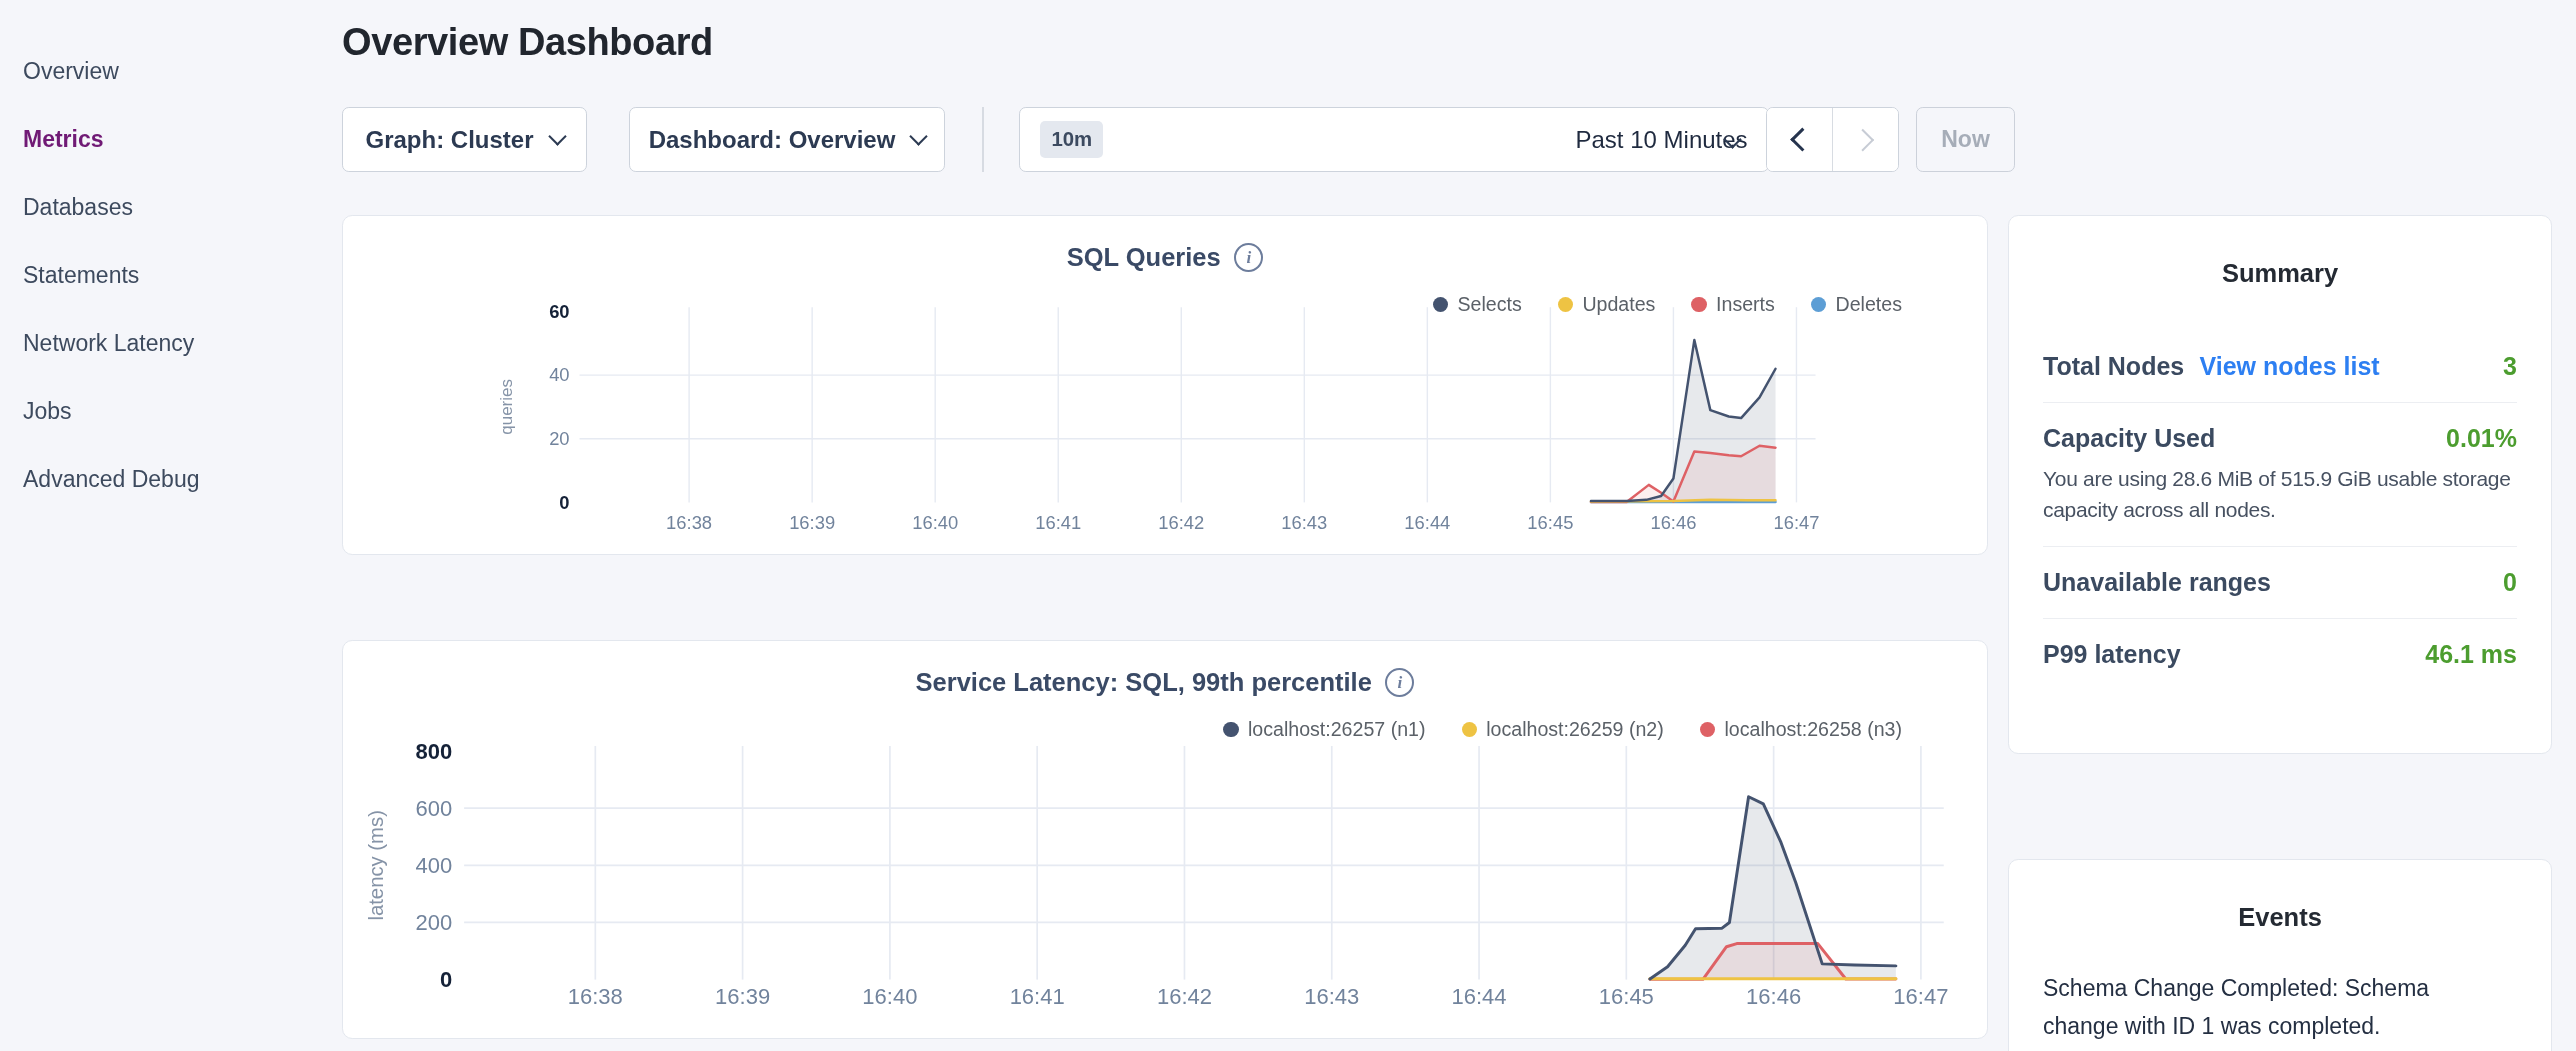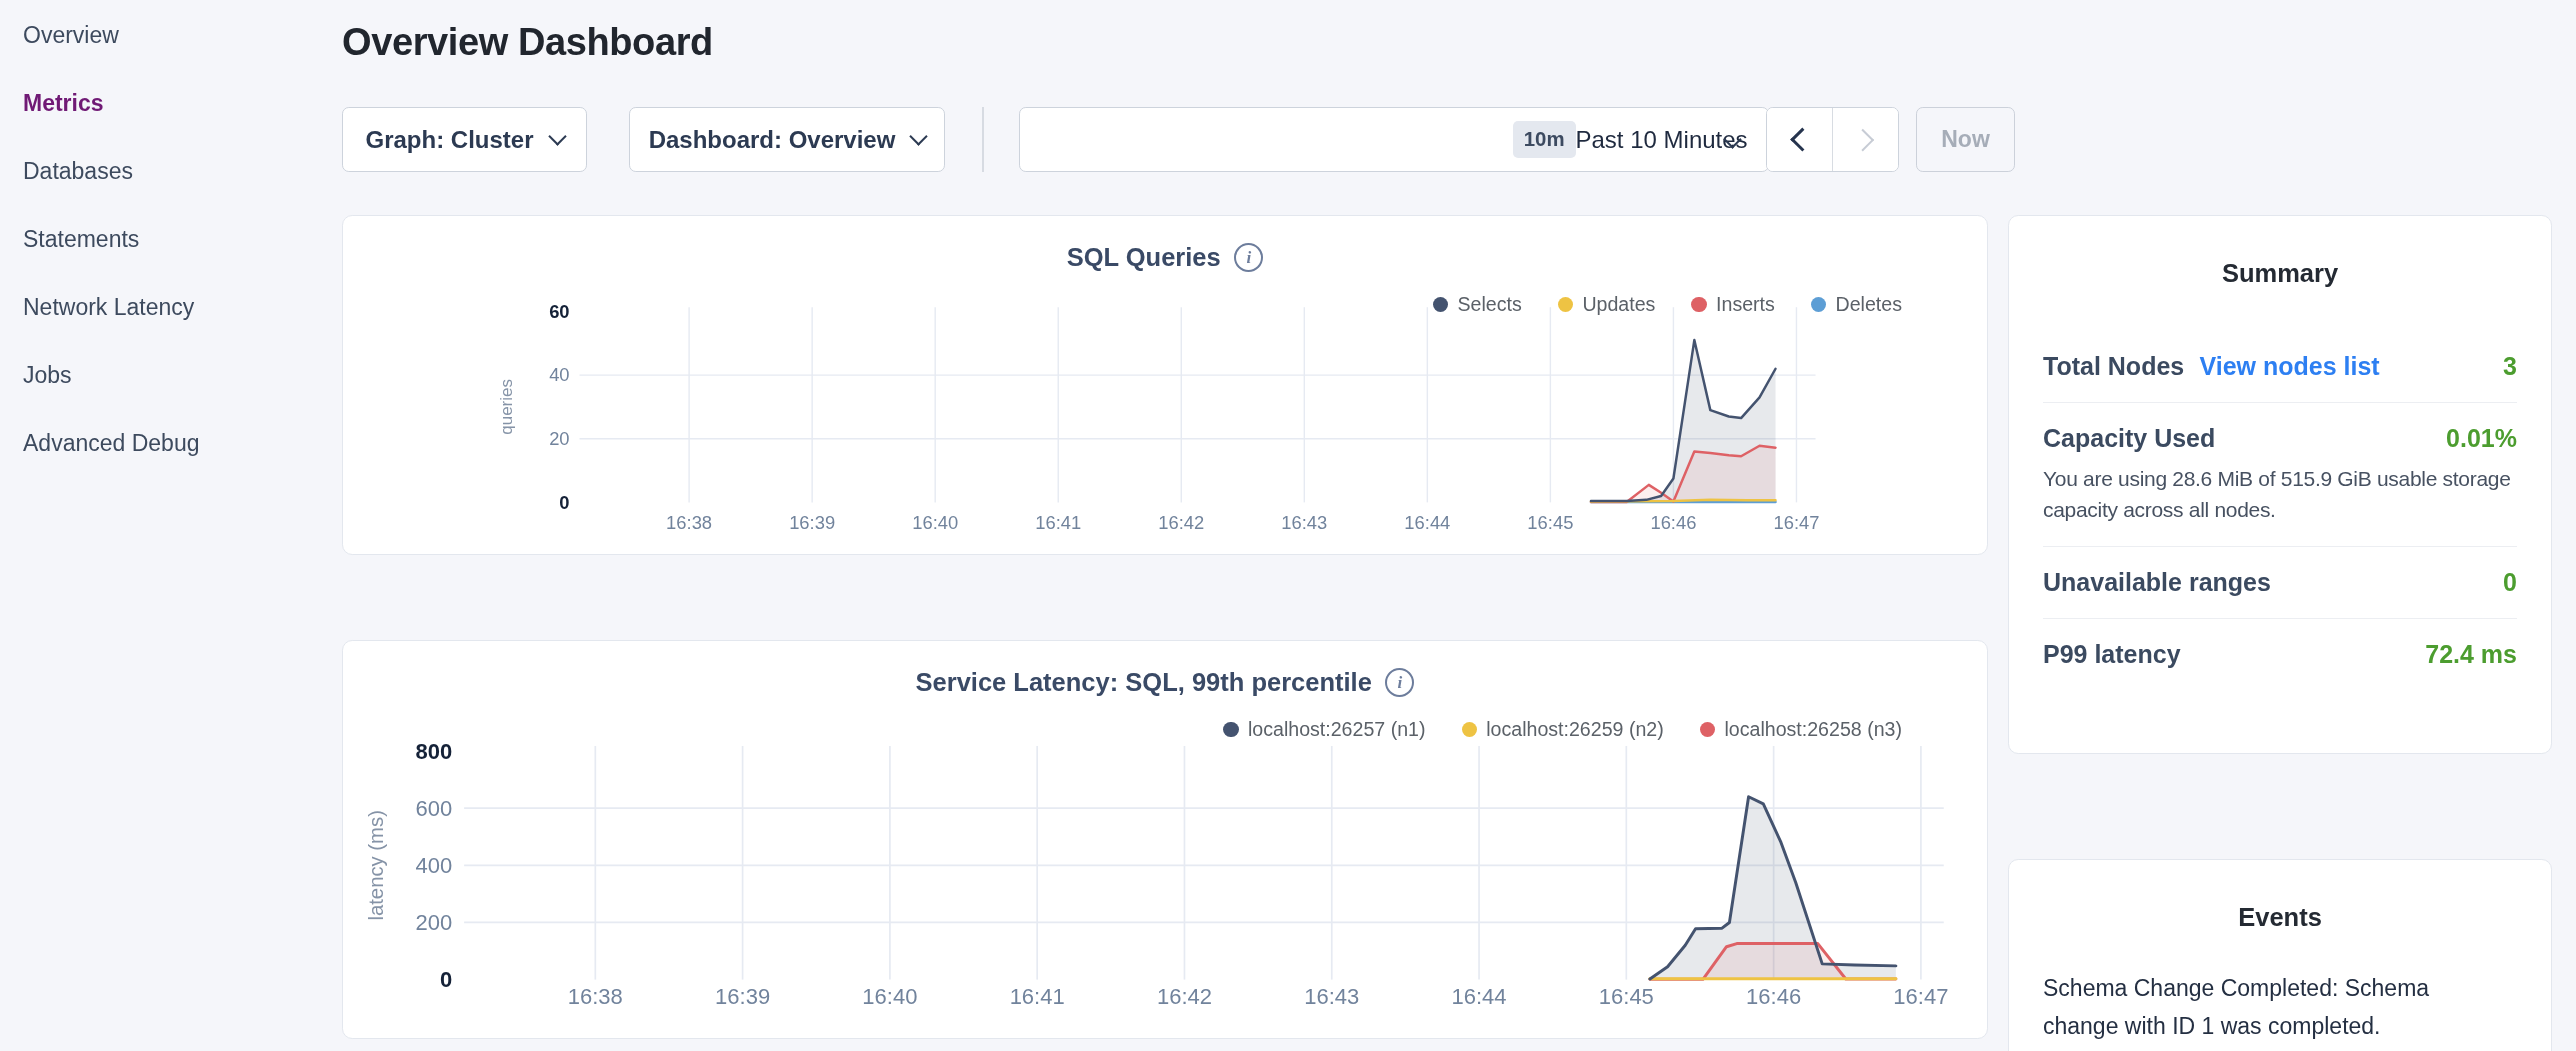--- a/index.html
+++ b/index.html
@@ -1,34 +1,34 @@
 <!DOCTYPE html>
 <html style="font-size:13.6px"><head>
 <meta charset="utf-8">
 <style>
   html,body{margin:0;padding:0;background:#f5f6fa;}
   .page{position:relative;width:2576px;height:1051px;background:#f5f6fa;overflow:hidden;
         font-family:"Liberation Sans",sans-serif;color:#394455;}
 
   
   .sidebar{position:absolute;left:23px;top:19.6px;}
-  .nav-item{font-size:23px;line-height:31px;margin-bottom:37px;color:#3d4a5e;font-weight:400;cursor:pointer;white-space:nowrap;}
+  .nav-item{font-size:23px;line-height:31px;margin-bottom:37px;color:#3d4a5e;font-weight:400;cursor:pointer;white-space:nowrap;margin-top:36px;}
   .nav-item.active{color:#701a75;font-weight:700;}
 
   
   .main-title{position:absolute;left:342px;top:21px;margin:0;font-size:38px;font-weight:700;color:#21262e;letter-spacing:-0.4px;}
   .btn{box-sizing:border-box;position:absolute;top:107px;height:65px;background:#fff;border:1.7px solid #cdd3dc;
        border-radius:6.8px;display:flex;align-items:center;justify-content:center;cursor:pointer;font-family:inherit;}
   #graph-dd{left:342px;width:245px;}
   #dash-dd{left:629px;width:316px;}
   .dd-label{font-size:24px;font-weight:700;color:#2c3a52;}
   .chev-down{width:11px;height:11px;border-right:2.6px solid #2c3a52;border-bottom:2.6px solid #2c3a52;
              transform:rotate(45deg);margin-left:17px;margin-top:-6.8px;}
   .toolbar-divider{position:absolute;left:982px;top:107px;width:1.7px;height:65px;background:#d7dbe2;}
-  #time-picker{left:1019px;width:750px;justify-content:flex-end;padding:0 20.4px;}
+  #time-picker{left:1019px;width:750px;justify-content:space-between;padding:0 20.4px;}
   .time-badge{background:#e4e8ef;border-radius:5.1px;padding:6.8px 11px;font-size:20.4px;font-weight:700;color:#3c4a60;}
   .time-label{font-size:24px;font-weight:400;color:#1f2a3f;}
   #time-picker .chev-down{position:absolute;right:29px;margin:0;border-width:2.1px;}
   .time-nav{position:absolute;left:1766px;top:107px;width:133px;height:65px;background:#fff;border:1.7px solid #cdd3dc;
             border-radius:6.8px;display:flex;box-sizing:border-box;overflow:hidden;}
   .time-nav .half{flex:1;display:flex;align-items:center;justify-content:center;cursor:pointer;background:#fff;border:none;padding:0;}
   .time-nav .half + .half{border-left:1.7px solid #d8dce2;}
   .chev-left{width:13.6px;height:13.6px;border-left:3.4px solid #26344e;border-bottom:3.4px solid #26344e;transform:rotate(45deg);margin-left:5.1px;}
   .chev-right{width:13.6px;height:13.6px;border-right:2.6px solid #c7ccd5;border-top:2.6px solid #c7ccd5;transform:rotate(45deg);margin-right:5.1px;}
   #now-btn{left:1916px;width:99px;background:transparent;border-color:#ccd1da;font-size:23px;font-weight:700;color:#a6adb8;}
@@ -250,21 +250,21 @@
         </div>
         <div class="srow">
           <div class="srow-head">
             <span class="srow-label">Unavailable ranges</span>
             <span class="srow-value">0</span>
           </div>
         </div>
         <div class="srow">
           <div class="srow-head">
             <span class="srow-label">P99 latency</span>
-            <span class="srow-value">72.4 ms</span>
+            <span class="srow-value">46.1 ms</span>
           </div>
         </div>
       </div>
   </section>
 
   <section class="card" id="events-card">
     <h2 class="panel-title">Events</h2>
     <div class="event-msg">Schema Change Completed: Schema change with ID 1 was completed.</div>
 
   </section>

